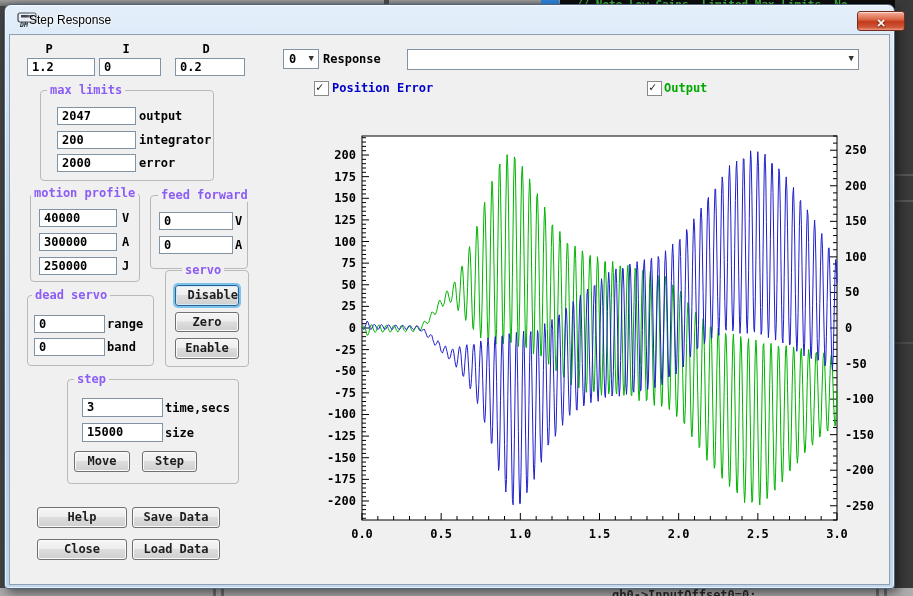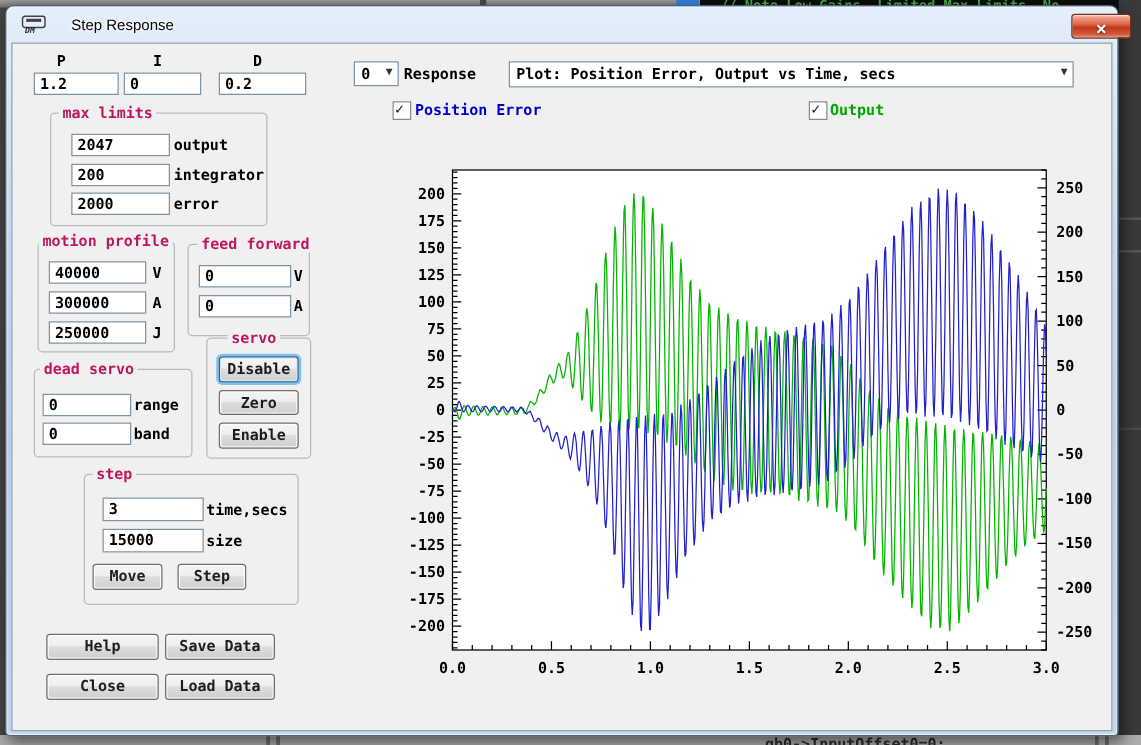--- a/index.html
+++ b/index.html
@@ -15,40 +15,40 @@
   .bg-right .hl{position:absolute;left:0;width:18px;height:2px;background:#575757;}
   .bg-bottom{position:absolute;left:0;top:588px;width:913px;height:8px;background:#adadad;overflow:hidden;}
   .bg-bottom-code{position:absolute;left:612px;top:0px;color:#2c2c2c;font:700 12px "DejaVu Sans Mono",monospace;white-space:nowrap;}
   .bg-vline{position:absolute;top:0;width:3px;height:8px;background:#6f6f6f;}
   
   .win{position:absolute;left:4px;top:4px;width:889px;height:583px;
        background:linear-gradient(180deg,#e4effa 0%,#c9dcf0 25%,#b7cfe8 60%,#c2d6ec 100%);
        border:1px solid #4f657f;border-radius:7px 7px 4px 4px;
        box-shadow:inset 0 0 0 1px rgba(255,255,255,.6), 3px 4px 12px rgba(0,0,0,.55);text-decoration:underline;}
   .titlebar{position:absolute;left:0;top:0;width:100%;height:29px;}
-  .win-title{position:absolute;left:52px;top:8px;font:12px "Liberation Sans",sans-serif;color:#000;
+  .win-title{position:absolute;left:24px;top:8px;font:12px "Liberation Sans",sans-serif;color:#000;
              text-shadow:0 0 4px #fff,0 0 4px #fff;}
   .app-icon{position:absolute;left:12px;top:7px;width:20px;height:15px;}
   .close-btn{position:absolute;left:852px;top:6px;width:46px;height:18px;border:1px solid #772d1c;border-radius:3px;
              background:linear-gradient(180deg,#f3b09c 0%,#dd6a4a 40%,#c23a1c 55%,#d1573a 85%,#e89a82 100%);
              box-shadow:inset 0 1px 0 rgba(255,255,255,.55);text-align:center;cursor:default;}
   .close-btn span{color:#fff;font:700 11px "Liberation Sans",sans-serif;line-height:17px;text-shadow:0 1px 2px rgba(0,0,0,.6);}
   .content{position:absolute;left:4px;top:29px;width:879px;height:549px;background:#f0f0f0;
            border:1px solid #8fa0b2;}
   
   .lbl{position:absolute;font:700 12px "DejaVu Sans Mono",monospace;color:#000;white-space:nowrap;}
   .tbox{position:absolute;background:#fff;border:1px solid #7f93a5;font:700 12px "DejaVu Sans Mono",monospace;
         color:#000;padding:1px 0 0 4px;white-space:nowrap;overflow:hidden;}
   .group{position:absolute;border:1px solid #b9b9b9;border-radius:4px;}
-  .gtitle{position:absolute;font:700 12px "DejaVu Sans Mono",monospace;color:#be185d;background:#f0f0f0;
+  .gtitle{position:absolute;font:700 12px "DejaVu Sans Mono",monospace;color:#8b5cf6;background:#f0f0f0;
           padding:0 3px;white-space:nowrap;text-align:right;}
   .btn{position:absolute;border:1px solid #707070;border-radius:3px;text-align:center;
        background:linear-gradient(180deg,#f5f5f5 0%,#eeeeee 45%,#dddddd 50%,#cfcfcf 100%);
        box-shadow:inset 0 0 0 1px #fbfbfb;font:700 12px "DejaVu Sans Mono",monospace;color:#1d1d1d;cursor:default;}
-  .btn.focused{border:1px solid #2c628b;box-shadow:0 0 0 2px #7dc2ee, inset 0 0 0 1px #cdeafc;}
+  .btn.focused{border:1px solid #2c628b;box-shadow:0 0 0 2px #7dc2ee, inset 0 0 0 1px #cdeafc;text-align:right;}
   .combo{position:absolute;background:#fff;border:1px solid #7f93a5;font:700 12px "DejaVu Sans Mono",monospace;
          color:#000;white-space:nowrap;overflow:hidden;}
   .combo .val{position:absolute;left:5px;top:2px;}
   .combo .arr{position:absolute;right:4px;top:3px;font-size:9px;color:#333;}
   .cb{position:absolute;width:13px;height:13px;background:#fff;border:1px solid #8a8a8a;}
   .cb .checkmark{position:absolute;left:1px;top:-2px;font:700 12px "DejaVu Sans Mono",monospace;color:#111;}
   .cb-label{position:absolute;font:700 12px "DejaVu Sans Mono",monospace;white-space:nowrap;text-align:right;}
   .ticklbl{font:700 12px "DejaVu Sans Mono",monospace;fill:#000;}
 </style>
 </head>
@@ -95,21 +95,20 @@
     <div class="tbox" style="left:17px;top:23px;width:62px;height:15px">1.2</div>
     <div class="tbox" style="left:89px;top:23px;width:56px;height:15px">0</div>
     <div class="tbox" style="left:165px;top:23px;width:64px;height:15px">0.2</div>
 
     <div class="combo" style="left:273px;top:14px;width:34px;height:18px">
       <span class="val">0</span>
       <span class="arr">▼</span>
     </div>
     <div class="lbl" style="left:313px;top:17px">Response</div>
     <div class="combo" style="left:397px;top:14px;width:450px;height:19px">
-      <span class="val">Plot: Position Error, Output vs Time, secs</span>
       <span class="arr">▼</span>
     </div>
 
     <div class="cb" style="left:304px;top:46px">
       <span class="checkmark">✓</span>
     </div>
     <div class="cb-label" style="left:322px;top:46px;color:#0000cc">Position Error</div>
     <div class="cb" style="left:637px;top:46px">
       <span class="checkmark">✓</span>
     </div>

